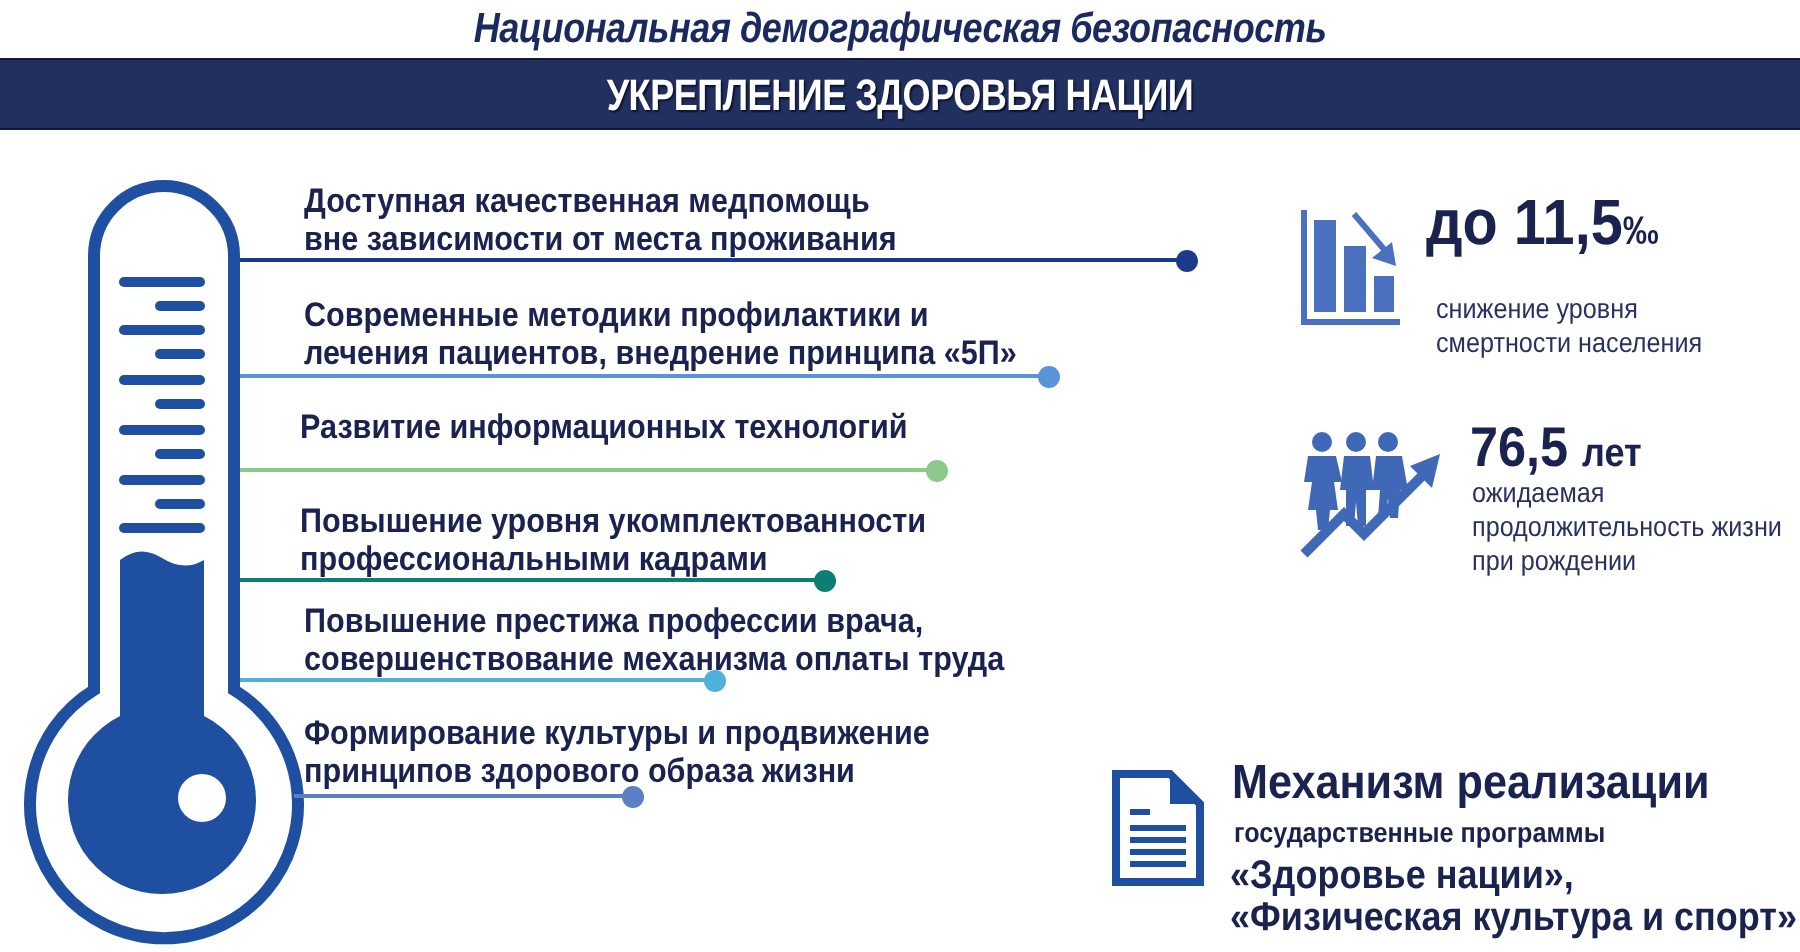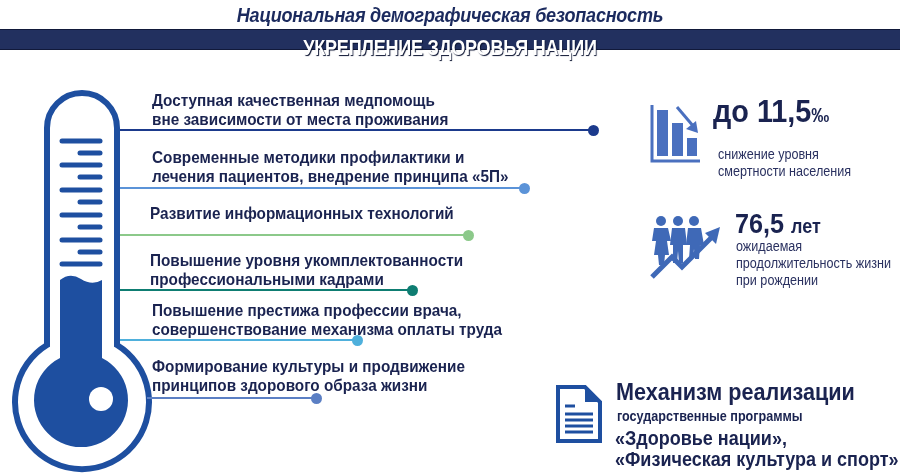--- a/index.html
+++ b/index.html
@@ -4,21 +4,21 @@
   <style>
     html, body { margin: 0; padding: 0; background: #ffffff; }
     body { width: 900px; height: 476px; position: relative; overflow: hidden; font-family: "Liberation Sans", sans-serif; }
     .abs { position: absolute; }
     .subtitle {
       left: 0; width: 900px; top: 3px; text-align: center;
       font-family: "Liberation Sans", sans-serif; font-style: italic; font-weight: bold;
       font-size: 21px; color: #1b2a5e; letter-spacing: -0.3px; transform: scaleX(0.86);
     }
     .banner {
-      left: 0; top: 29px; width: 900px; height: 21px; background: #22305f;
+      left: 0; top: 29px; width: 900px; height: 36px; background: #22305f;
       border-top: 1px solid #11193a; border-bottom: 1px solid #11193a; box-sizing: border-box; padding-left: 24px;
     }
     .banner-title {
       position: absolute; left: 0; width: 100%; top: 5px; text-align: center; color: #ffffff;
       font-weight: bold; font-size: 22px; transform: scaleX(0.82); letter-spacing: -0.3px;
       text-shadow: 1px 1px 1px #0a1230;
     }
     .item-text {
       font-weight: bold; font-size: 17px; line-height: 19px; color: #1a2350;
       transform-origin: left top; transform: scaleX(0.9); white-space: nowrap;

